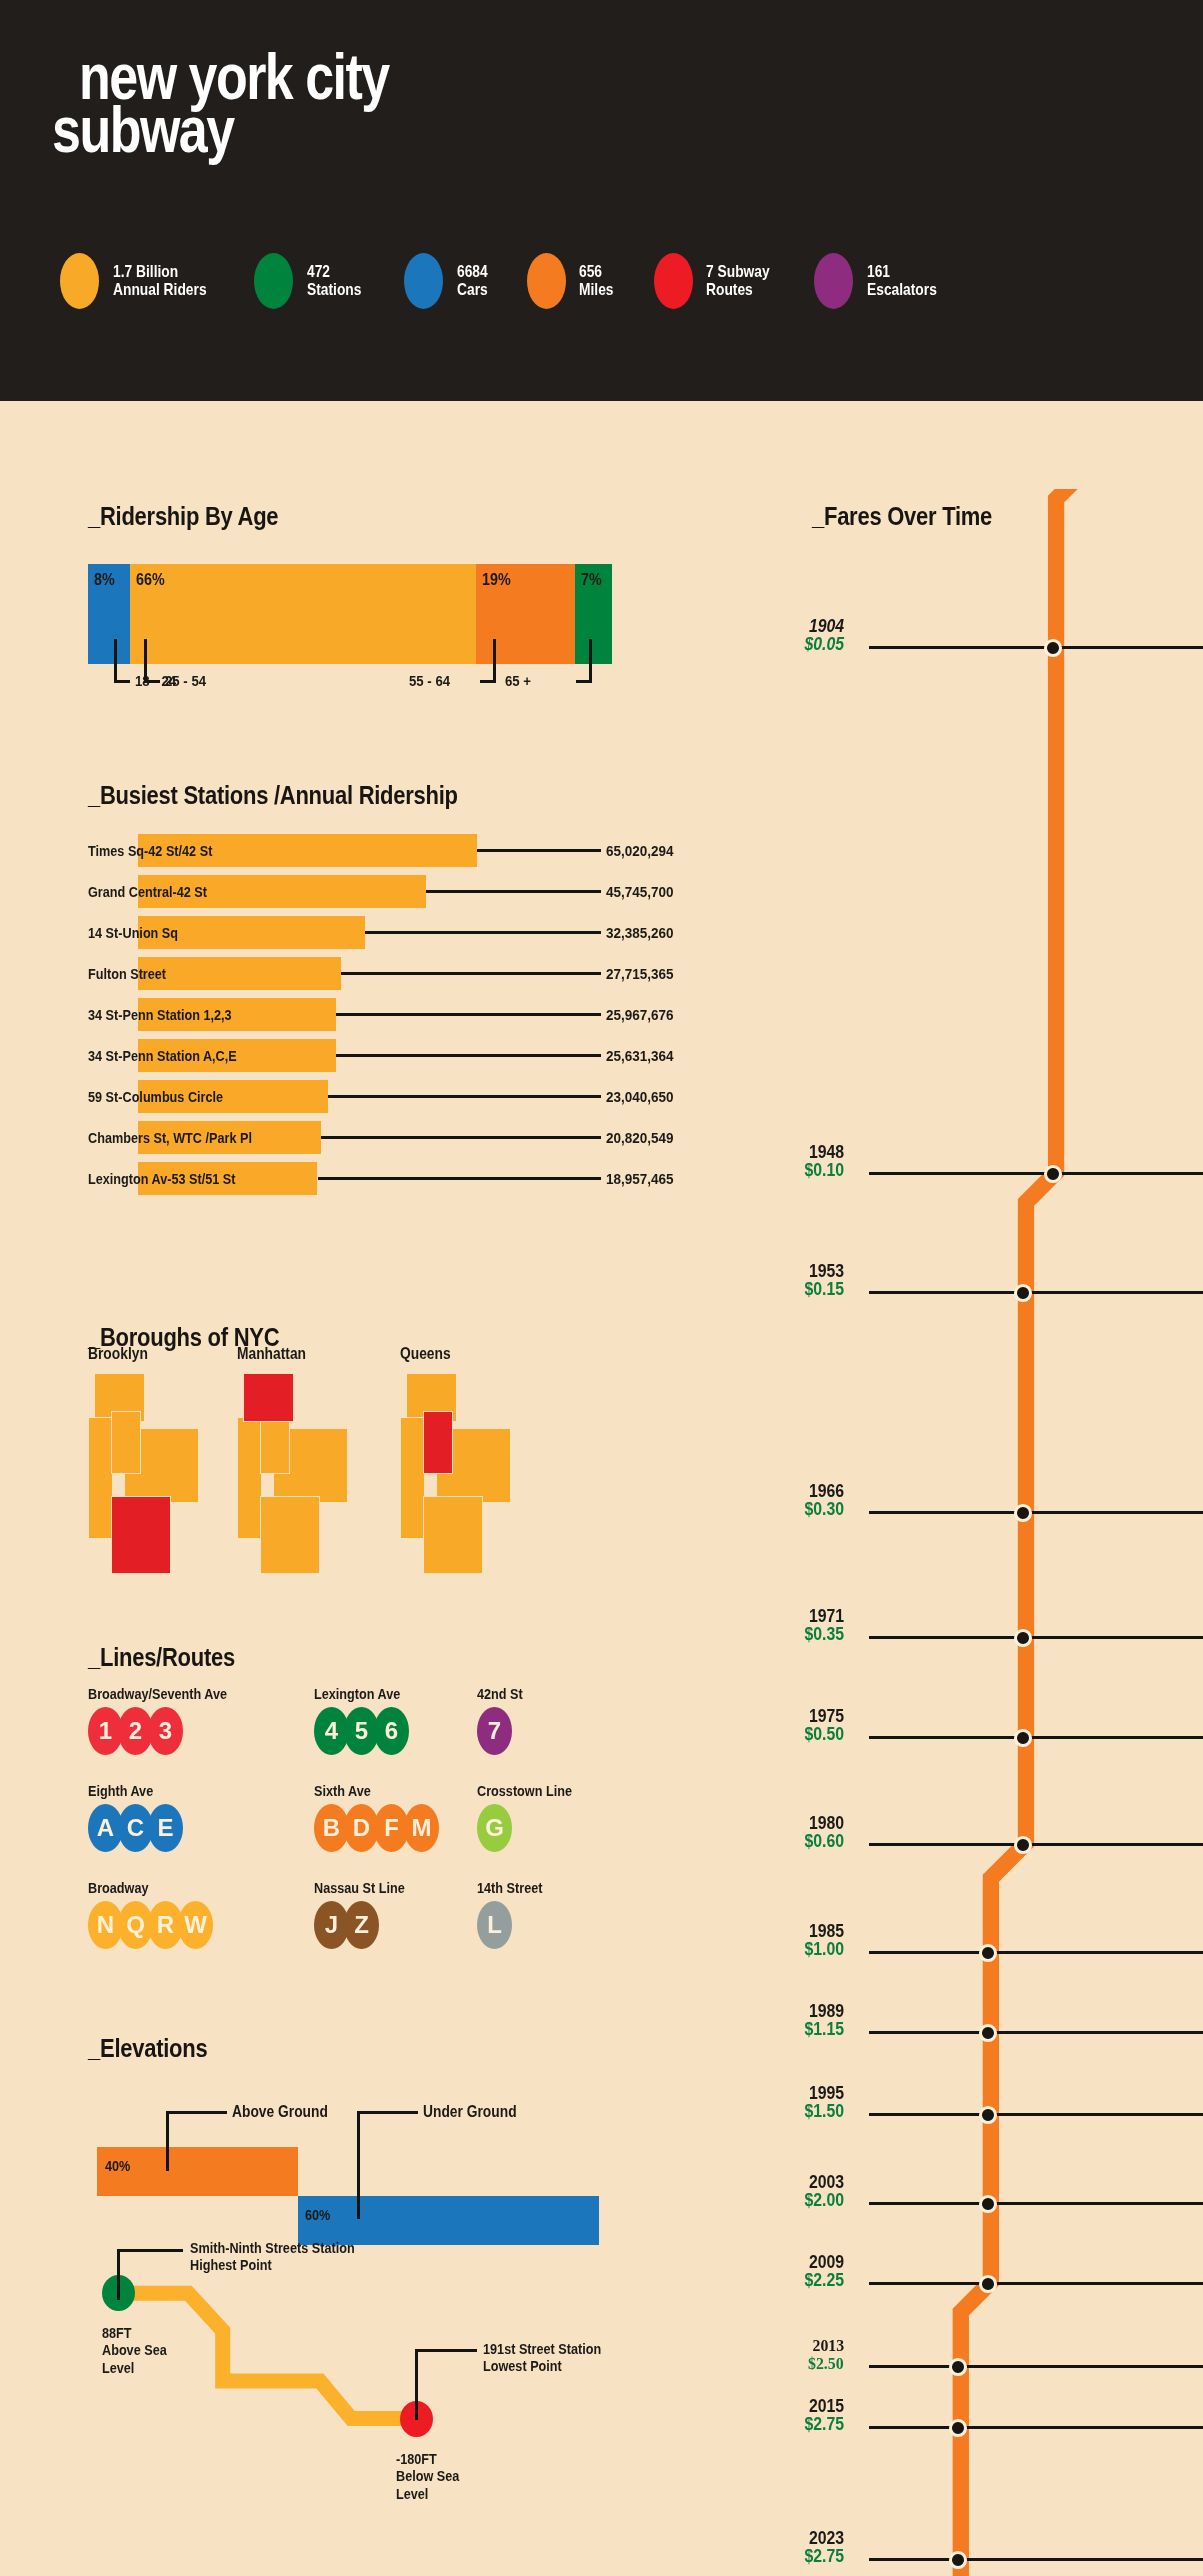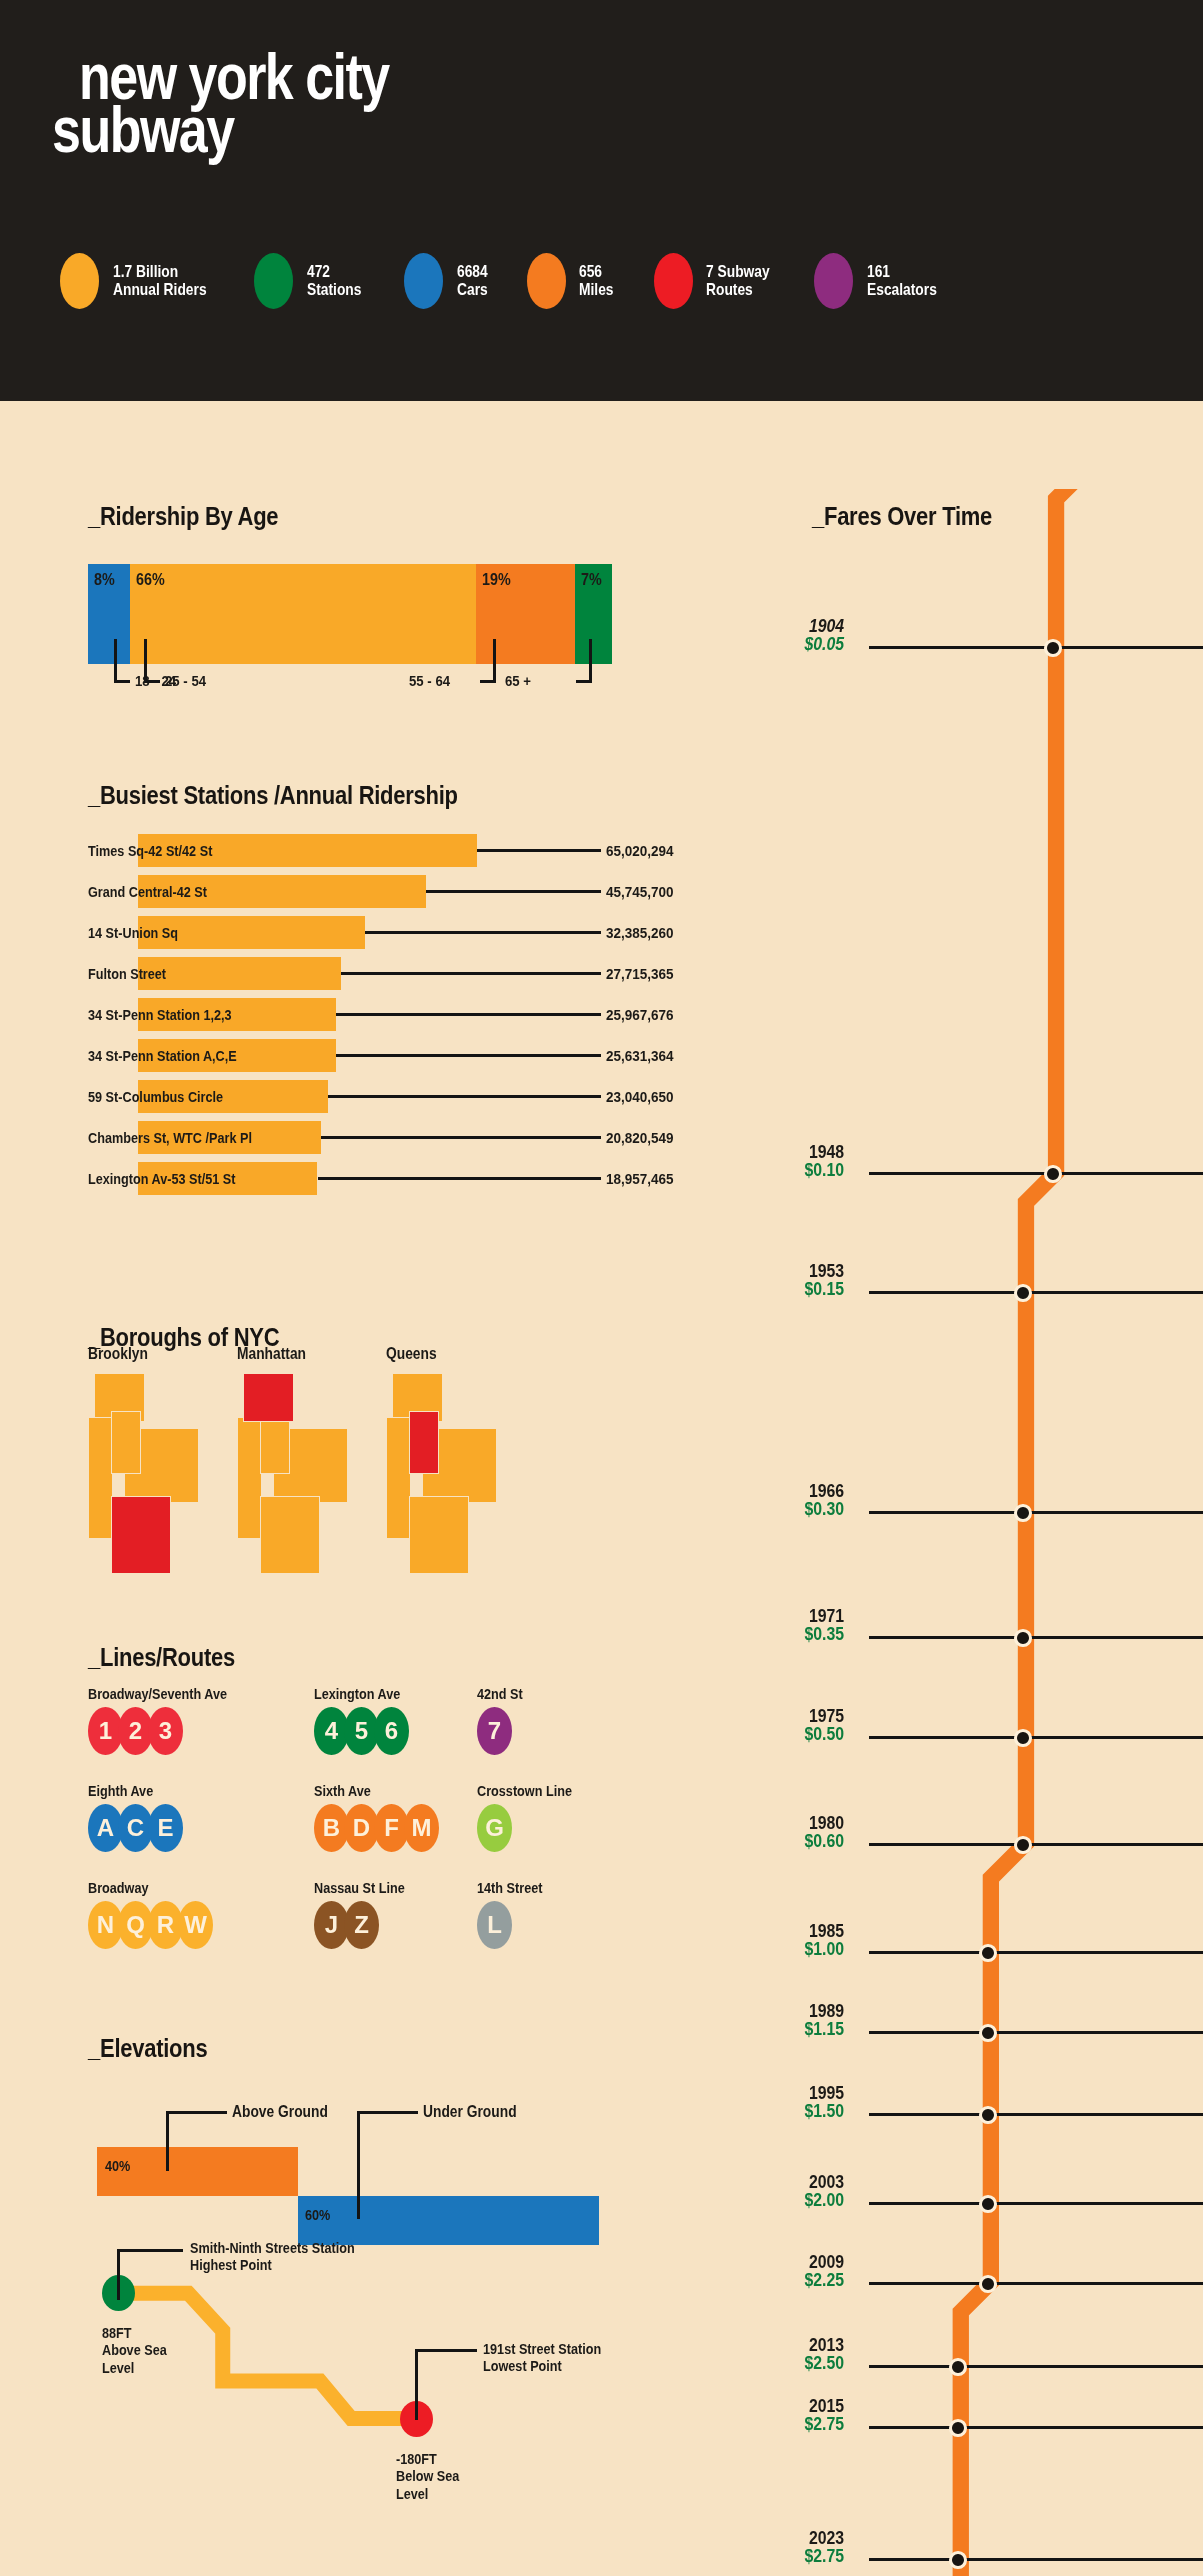--- a/index.html
+++ b/index.html
@@ -274,21 +274,21 @@
       <div class="boro-shape" style="left: 22.6px; top: 123px; width: 60px; height: 78px; background: rgb(249, 169, 40); border: 1.9px solid rgb(247, 227, 196); z-index: 4;"></div>
     </div>
     <div class="boro-panel" style="left: 0px;">
       <div class="boro-name">Brooklyn</div>
       <div class="boro-shape" style="left: 6.3px; top: 0px; width: 51px; height: 49px; background: rgb(249, 169, 40); border: 1.9px solid rgb(247, 227, 196); z-index: 0;"></div>
       <div class="boro-shape" style="left: 0px; top: 44px; width: 25px; height: 122px; background: rgb(249, 169, 40); border: 1.9px solid rgb(247, 227, 196); z-index: 1;"></div>
       <div class="boro-shape" style="left: 36px; top: 55px; width: 75px; height: 75px; background: rgb(249, 169, 40); border: 1.9px solid rgb(247, 227, 196); z-index: 2;"></div>
       <div class="boro-shape" style="left: 22.6px; top: 38px; width: 30px; height: 63px; background: rgb(249, 169, 40); border: 1.9px solid rgb(247, 227, 196); z-index: 3;"></div>
       <div class="boro-shape" style="left: 22.6px; top: 123px; width: 60px; height: 78px; background: rgb(227, 30, 36); border: 1.9px solid rgb(247, 227, 196); z-index: 5;"></div>
     </div>
-    <div class="boro-panel" style="left: 298px;">
+    <div class="boro-panel" style="left: 312px;">
       <div class="boro-name">Queens</div>
       <div class="boro-shape" style="left: 6.3px; top: 0px; width: 51px; height: 49px; background: rgb(249, 169, 40); border: 1.9px solid rgb(247, 227, 196); z-index: 0;"></div>
       <div class="boro-shape" style="left: 0px; top: 44px; width: 25px; height: 122px; background: rgb(249, 169, 40); border: 1.9px solid rgb(247, 227, 196); z-index: 1;"></div>
       <div class="boro-shape" style="left: 36px; top: 55px; width: 75px; height: 75px; background: rgb(249, 169, 40); border: 1.9px solid rgb(247, 227, 196); z-index: 2;"></div>
       <div class="boro-shape" style="left: 22.6px; top: 38px; width: 30px; height: 63px; background: rgb(227, 30, 36); border: 1.9px solid rgb(247, 227, 196); z-index: 5;"></div>
       <div class="boro-shape" style="left: 22.6px; top: 123px; width: 60px; height: 78px; background: rgb(249, 169, 40); border: 1.9px solid rgb(247, 227, 196); z-index: 4;"></div>
     </div>
   </div>
 
 <div class="section-title" style="left:88px; top:1643px;">_Lines/Routes</div>
@@ -467,21 +467,21 @@
       <div class="fare-year">2003</div>
       <div class="fare-price">$2.00</div>
       <div class="fare-dot" style="left: 195px;"></div>
     </div>
     <div class="fare-row" style="top: 1775px;">
       <div class="fare-line" style="left: 85px; width: 335px;"></div>
       <div class="fare-year">2009</div>
       <div class="fare-price">$2.25</div>
       <div class="fare-dot" style="left: 195px;"></div>
     </div>
-    <div class="fare-row" style="top: 1858px;">
+    <div class="fare-row" style="top: 1858px; font-family: Liberation Serif, serif;">
       <div class="fare-line" style="left: 85px; width: 335px;"></div>
       <div class="fare-year">2013</div>
       <div class="fare-price">$2.50</div>
       <div class="fare-dot" style="left: 165px;"></div>
     </div>
     <div class="fare-row" style="top: 1919px;">
       <div class="fare-line" style="left: 85px; width: 335px;"></div>
       <div class="fare-year">2015</div>
       <div class="fare-price">$2.75</div>
       <div class="fare-dot" style="left: 165px;"></div>

